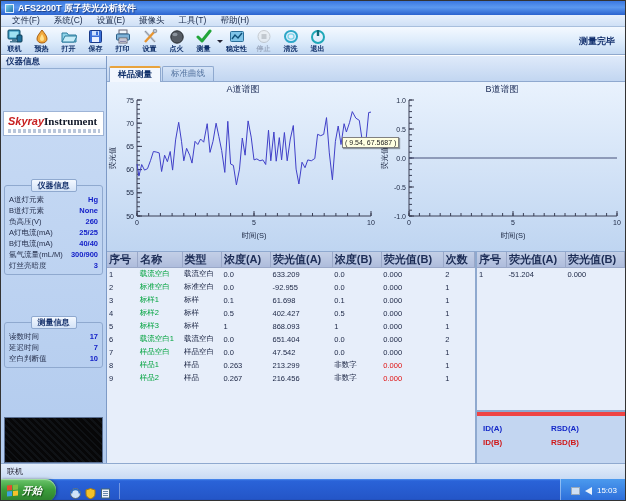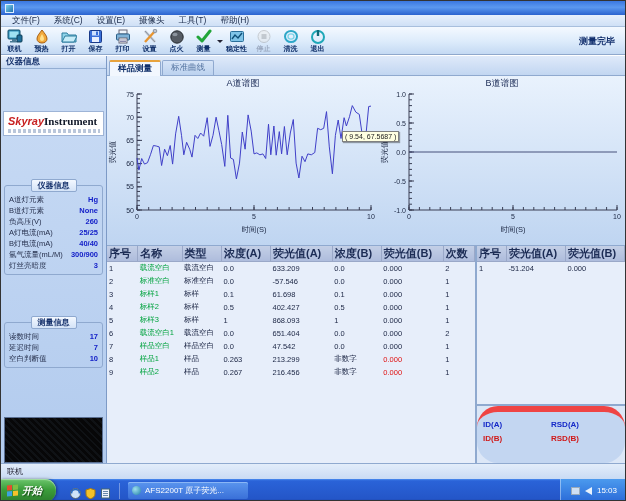--- a/index.html
+++ b/index.html
@@ -32,37 +32,37 @@
   .logo-dark{color:#101828;font-weight:bold;font-family:"Liberation Serif","DejaVu Serif",serif;}
   .logo-sub{margin-top:2px;height:4px;background:repeating-linear-gradient(90deg,#b9c6da 0 3px,#fff 3px 5px);width:92px;}
   .groupbox{margin:8px 3px 0 3px;border:1px solid #8fa9cf;border-radius:3px;position:relative;padding:8px 4px 3px 4px;}
   .groupbox .legend{position:absolute;top:-7px;left:50%;transform:translateX(-50%);background:linear-gradient(180deg,#f3f8ff,#d4e3f7);border:1px solid #8fa9cf;border-radius:2px;font-size:8px;font-weight:bold;color:#14306b;padding:0 6px;white-space:nowrap;}
   .field-row{display:flex;justify-content:space-between;align-items:center;height:11px;}
   .field-label{font-size:7.5px;color:#26304d;white-space:nowrap;}
   .field-value{font-size:7.5px;font-weight:bold;color:#1420c8;white-space:nowrap;}
   .camera-box{margin:10px 3px 0 3px;height:70px;background:#070708;border:1px solid #5a6f92;background-image:repeating-linear-gradient(45deg,rgba(40,50,60,.25) 0 2px,transparent 2px 5px);}
   
   .main{flex:1;display:flex;flex-direction:column;background:#c0d4f0;}
-  .tabstrip{height:20px;background:linear-gradient(180deg,#dfeafa,#c2d6f1);display:flex;align-items:flex-end;padding-left:2px;border-bottom:1px solid #8fa9cf;}
+  .tabstrip{height:26px;background:linear-gradient(180deg,#dfeafa,#c2d6f1);display:flex;align-items:flex-end;padding-left:2px;border-bottom:1px solid #8fa9cf;}
   .tab{font-size:8.5px;padding:1px 8px 1px 8px;margin-right:1px;border:1px solid #8fa9cf;border-bottom:none;border-radius:2px 2px 0 0;color:#51719e;background:linear-gradient(180deg,#d6e4f7,#bcd2ef);}
   .tab.active{background:#f2f7fe;color:#10306a;font-weight:bold;position:relative;top:1px;border-top:2px solid #e8a33d;}
   .charts{height:170px;display:flex;background:linear-gradient(180deg,#e9f2fd,#bfd5f1);border-bottom:1px solid #8fa9cf;position:relative;text-decoration:underline;}
   .chart-a{width:272px;height:168px;}
   .chart-b{width:246px;height:168px;}
   .tooltip{position:absolute;left:235px;top:55px;background:#ffffe1;border:1px solid #808080;font-size:7px;color:#222;padding:0 2px;line-height:9px;box-shadow:1px 1px 1px rgba(0,0,0,.35);white-space:nowrap;}
   .tables{flex:1;display:flex;}
   .sample-table-wrap{width:370px;background:#e7eefa;border-right:2px solid #8fa9cf;overflow:hidden;}
   table{border-collapse:collapse;width:100%;}
   th{background:linear-gradient(180deg,#c3cfe6,#aebcdc);font-size:11px;font-weight:bold;color:#1c2c55;text-align:left;height:13px;padding:0 2px;border-right:1px solid #9aa8c8;border-bottom:1px solid #9aa8c8;white-space:nowrap;}
   td{font-size:7.5px;color:#202a48;height:13px;padding:0 2px;white-space:nowrap;}
   td.name{color:#00a33e;}
   td.red{color:#e01010;}
   .right-col{flex:1;display:flex;flex-direction:column;background:#dce7f7;}
   .result-table-wrap{height:160px;border-bottom:2px solid #8fa9cf;background:#e7eefa;}
-  .stats-panel{flex:1;background:#c3d6f1;border-top:6px solid #ef4444;padding:8px 6px;display:grid;grid-template-columns:1fr 1fr;grid-auto-rows:14px;border-radius:21px;}
+  .stats-panel{flex:1;background:#c3d6f1;border-top:4px solid #ef4444;padding:8px 6px;display:grid;grid-template-columns:1fr 1fr;grid-auto-rows:14px;}
   .stat-item{font-size:8px;font-weight:bold;}
   .stat-blue{color:#1428c8;}
   .stat-red{color:#d01818;}
   
   .statusbar{height:16px;background:linear-gradient(180deg,#e3edfa,#c9dbf4);border-top:1px solid #8fa9cf;display:flex;align-items:center;font-size:8px;color:#223;padding-left:6px;}
   
   .taskbar{height:23px;background:linear-gradient(180deg,#4b8df0 0%,#2a63d8 8%,#2456c8 85%,#1c44a8 100%);display:flex;align-items:center;}
   .start-btn{height:23px;padding:0 14px 0 6px;background:linear-gradient(180deg,#6cc56c 0%,#3c9e3c 45%,#2c7e2c 100%);border-radius:0 11px 11px 0;display:flex;align-items:center;box-shadow:inset 0 1px 1px #a8e0a8, 1px 0 3px rgba(0,0,0,.4);}
   .start-flag{width:11px;height:11px;display:grid;grid-template-columns:5px 5px;grid-auto-rows:5px;gap:1px;margin-right:4px;transform:skewY(-4deg);}
   .start-flag span:nth-child(1){background:#e84b2f;}
@@ -81,20 +81,21 @@
   .tray-icon.vol{background:transparent;border:none;width:0;height:0;border-top:4px solid transparent;border-bottom:4px solid transparent;border-right:7px solid #e8f2fc;}
   .clock{color:#fff;font-size:8px;}
 </style>
 </head>
 <body>
 
 <div class="screen">
 
   <div class="titlebar">
     <span class="appicon"></span>
+    <span class="title">AFS2200T 原子荧光分析软件</span>
   </div>
 
   <div class="menubar" id="menubar">
       <span class="menu-item">文件(F)</span>
       <span class="menu-item">系统(C)</span>
       <span class="menu-item">设置(E)</span>
       <span class="menu-item">摄像头</span>
       <span class="menu-item">工具(T)</span>
       <span class="menu-item">帮助(H)</span>
     </div>
@@ -458,21 +459,21 @@
                   <td class="">633.209</td>
                   <td class="">0.0</td>
                   <td class="">0.000</td>
                   <td class="">2</td>
                 </tr>
                 <tr>
                   <td class="">2</td>
                   <td class="name">标准空白</td>
                   <td class="">标准空白</td>
                   <td class="">0.0</td>
-                  <td class="">-57.546</td>
+                  <td class="">-92.955</td>
                   <td class="">0.0</td>
                   <td class="">0.000</td>
                   <td class="">1</td>
                 </tr>
                 <tr>
                   <td class="">3</td>
                   <td class="name">标样1</td>
                   <td class="">标样</td>
                   <td class="">0.1</td>
                   <td class="">61.698</td>
@@ -597,24 +598,20 @@
             <path d="M5.5 0.5 L10 2 V6 C10 8.5 8 10 5.5 10.8 C3 10 1 8.5 1 6 V2 Z" fill="#f4c22b" stroke="#a87a10"></path>
           </svg></span>
         <span class="ql-icon"><svg width="11" height="11">
             <rect x="1.5" y="1" width="8" height="9" fill="#eef4fc" stroke="#467"></rect>
             <line x1="3" y1="3.5" x2="8" y2="3.5" stroke="#68a"></line>
             <line x1="3" y1="5.5" x2="8" y2="5.5" stroke="#68a"></line>
             <line x1="3" y1="7.5" x2="8" y2="7.5" stroke="#68a"></line>
           </svg></span>
       </div>
     <div class="task-buttons" id="taskButtons">
-        <div class="task-btn">
-          <span class="tbi" style="background: radial-gradient(circle at 35% 35%, rgb(159, 224, 238), rgb(31, 127, 168));"></span>
-          <span>AFS2200T 原子荧光...</span>
-        </div>
         <div class="task-btn active">
           <span class="tbi" style="background: linear-gradient(135deg, rgb(232, 240, 255), rgb(58, 111, 216));"></span>
           <span>新建 Microsoft W...</span>
         </div>
       </div>
     <div class="tray">
       <span class="tray-icon"></span>
       <span class="tray-icon vol"></span>
       <span class="clock">15:03</span>
     </div>

